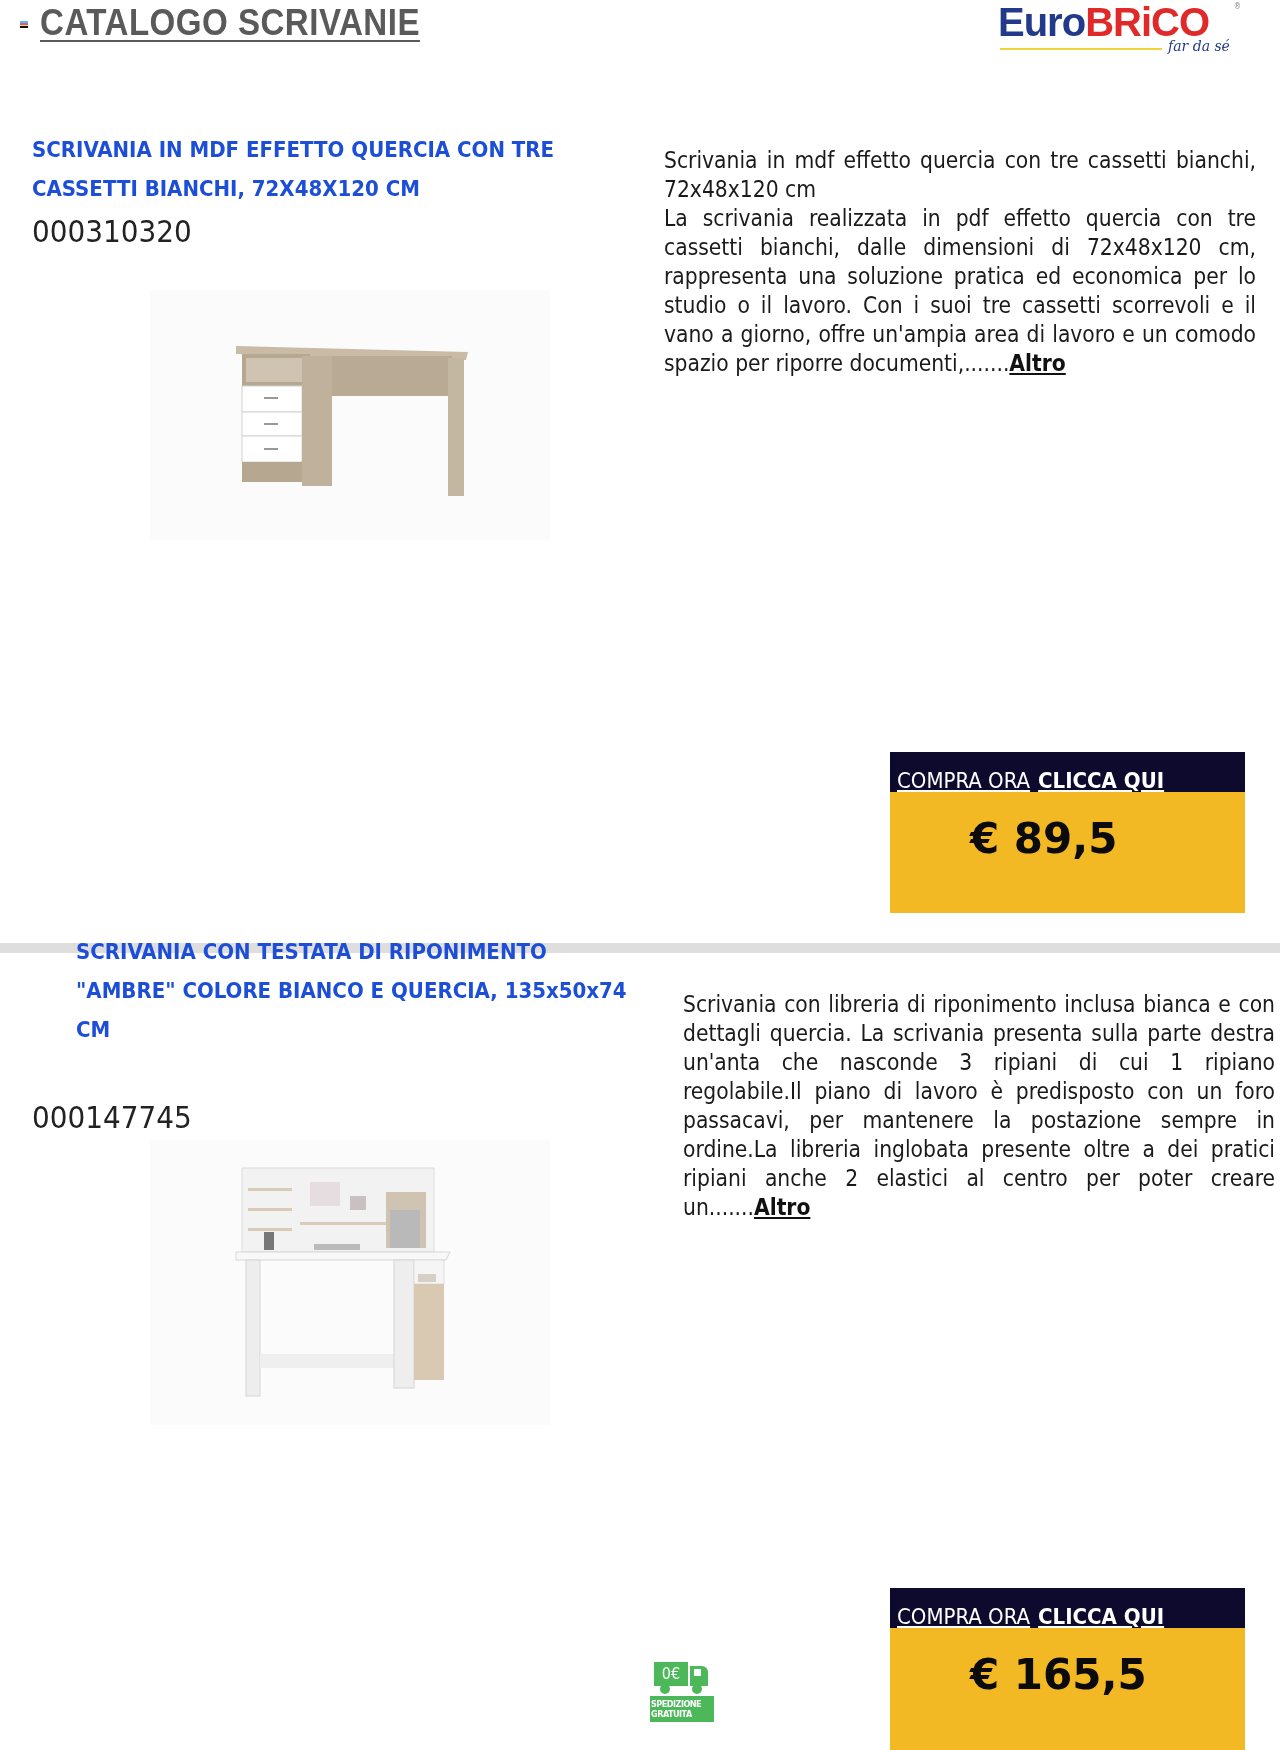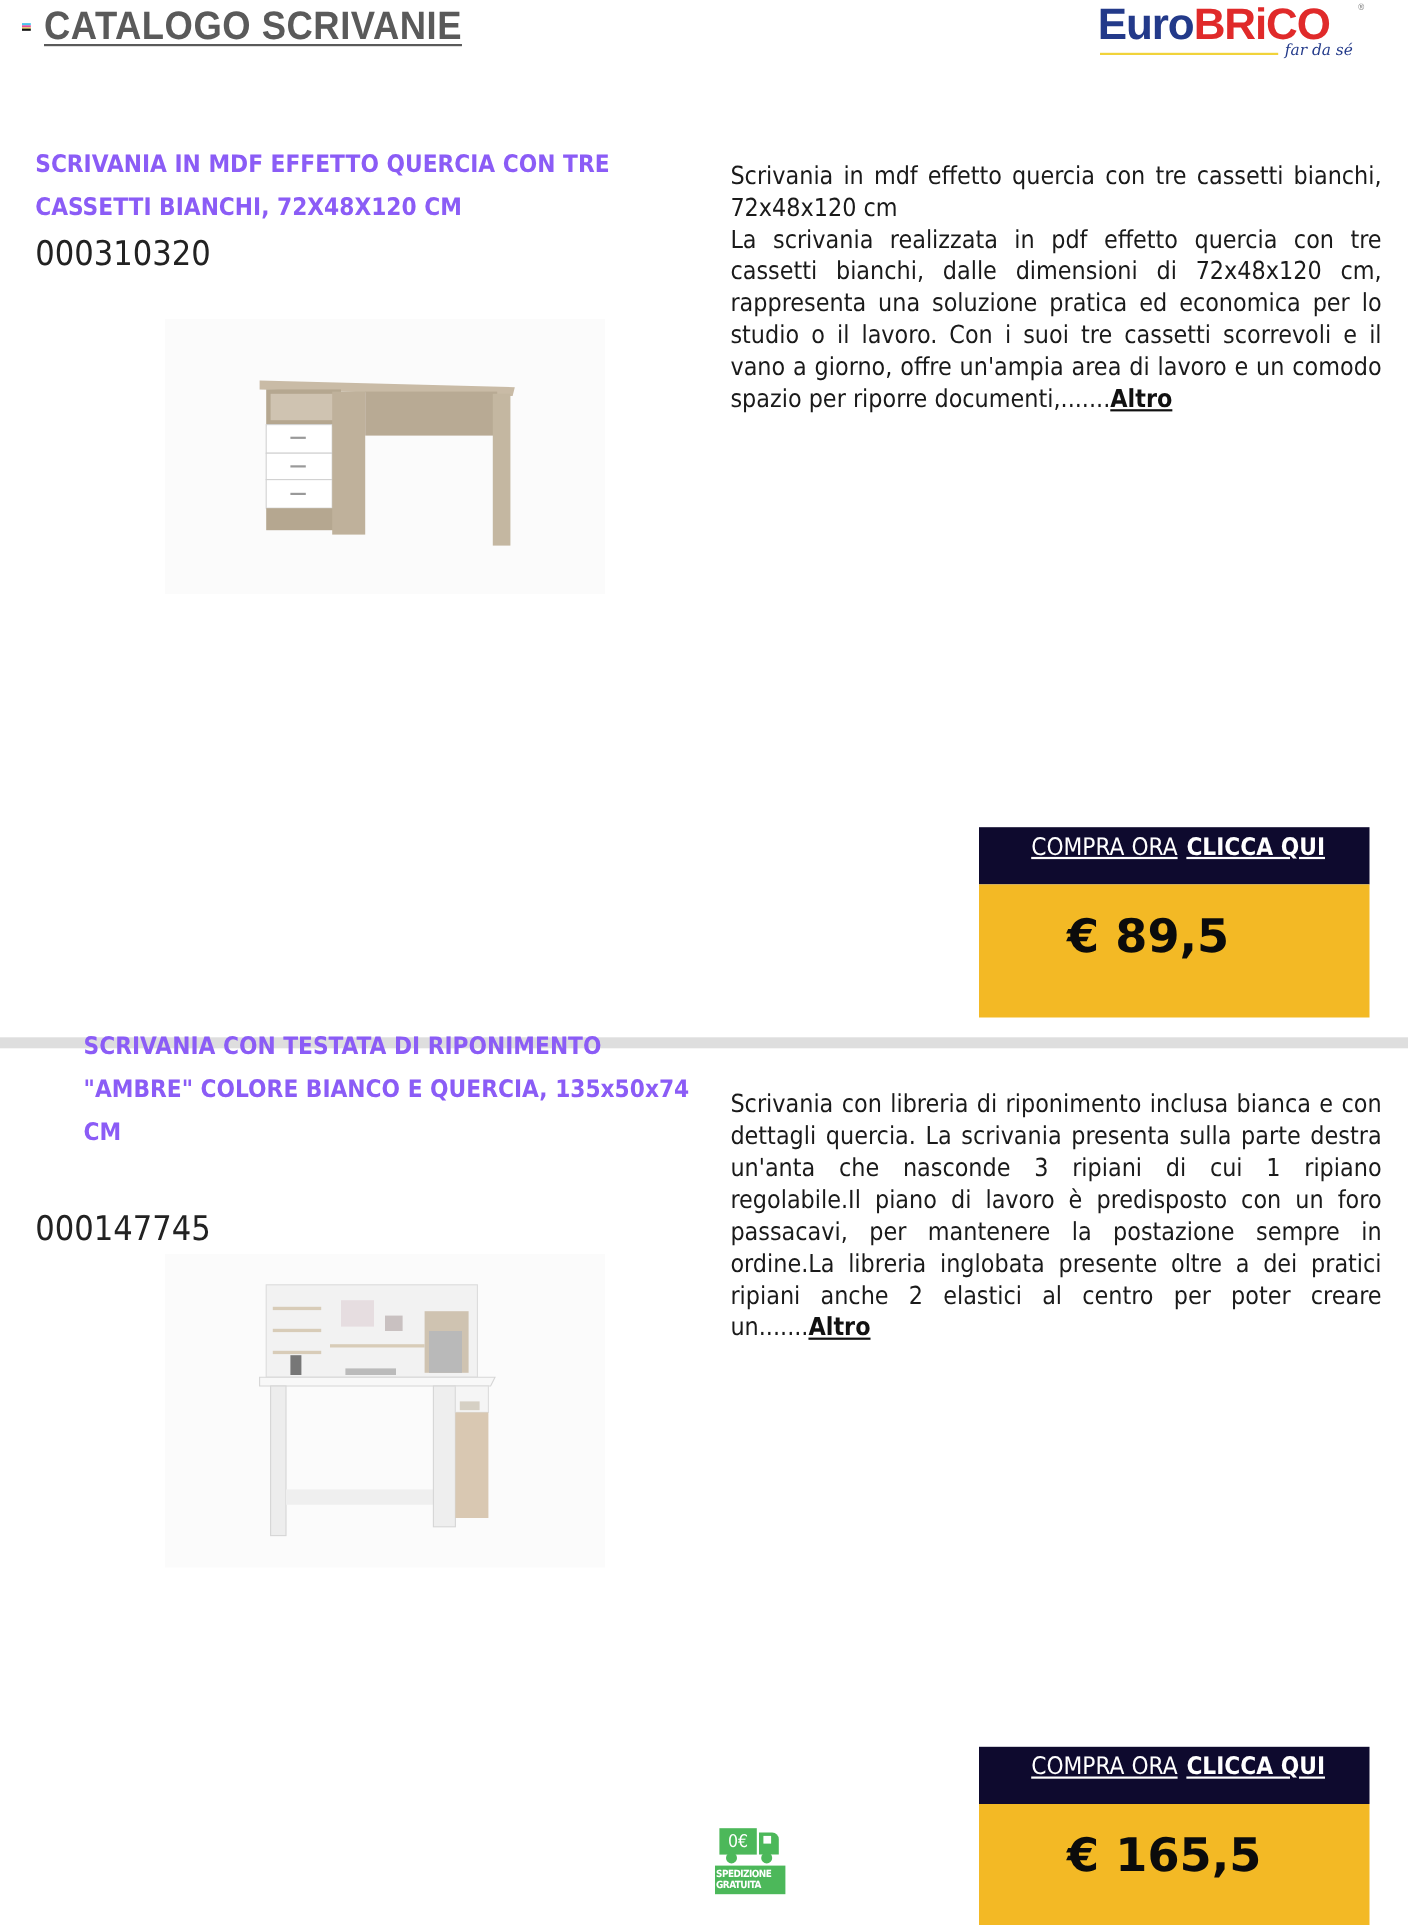--- a/index.html
+++ b/index.html
@@ -10,27 +10,27 @@
   .page-title { position: absolute; left: 40px; top: 2px; font-family: "Liberation Sans", sans-serif; font-weight: bold; font-size: 36px; color: #5a5a5a; text-decoration: underline; text-underline-offset: 5px; text-decoration-thickness: 2px; letter-spacing: 0.5px; transform: scaleX(0.92); transform-origin: left; }
   .logo { position: absolute; left: 998px; top: 2px; width: 245px; height: 56px; }
   .logo .brand { font-family: "Liberation Sans", sans-serif; font-weight: bold; font-size: 40px; letter-spacing: -1px; line-height: 40px; }
   .logo .euro { color: #233a8a; }
   .logo .brico { color: #e02a2a; }
   .logo .reg { position: absolute; right: 2px; top: 0; font-size: 8px; color: #888; }
   .logo .line { position: absolute; left: 2px; top: 46px; width: 162px; height: 2px; background: #f1d33a; }
   .logo .tag { position: absolute; left: 170px; top: 36px; font-family: "DejaVu Serif", serif; font-style: italic; font-size: 14px; color: #233a8a; }
 
   .product { position: absolute; left: 0; width: 1280px; }
-  .p-title { position: absolute; left: 32px; width: 580px; font-family: "DejaVu Sans Condensed", "DejaVu Sans", sans-serif; font-weight: bold; font-size: 22px; line-height: 39px; color: #8b5cf6; text-transform: none; }
+  .p-title { position: absolute; left: 32px; width: 580px; font-family: "DejaVu Sans Condensed", "DejaVu Sans", sans-serif; font-weight: bold; font-size: 22px; line-height: 39px; color: #1d4ed8; text-transform: none; }
   .p-code { position: absolute; left: 32px; font-family: "DejaVu Sans Condensed", "DejaVu Sans", sans-serif; font-size: 31px; color: #222; }
   .p-img { position: absolute; left: 150px; width: 400px; background: #fbfbfb; }
   .p-desc { position: absolute; left: 664px; width: 592px; font-family: "DejaVu Sans Condensed", "DejaVu Sans", sans-serif; font-size: 22.6px; line-height: 29px; color: #1a1a1a; text-align: justify; }
   .p-desc a { color: #111; font-weight: bold; text-decoration: underline; }
   .price-box { position: absolute; left: 890px; width: 355px; }
-  .price-head { height: 52px; background: #0e0a2e; padding: 6px 0 0 7px; font-family: "DejaVu Sans Condensed", "DejaVu Sans", sans-serif; font-size: 22px; color: #fff; white-space: nowrap; text-align: center; }
+  .price-head { height: 40px; background: #0e0a2e; padding: 16px 0 0 7px; font-family: "DejaVu Sans Condensed", "DejaVu Sans", sans-serif; font-size: 22px; color: #fff; white-space: nowrap; }
   .price-head .compra { text-decoration: underline; margin-right: 8px; }
   .price-head .clicca { font-weight: bold; text-decoration: underline; }
   .price-body { background: #f3b925; font-family: "DejaVu Sans", sans-serif; font-weight: bold; font-size: 42px; color: #0b0b0b; text-align: left; padding-left: 80px; }
   .separator { position: absolute; left: 0; top: 943px; width: 1280px; height: 10px; background: #dedede; }
 
   .ship { position: absolute; left: 650px; top: 1660px; width: 64px; }
   .ship .truck { position: relative; width: 56px; height: 34px; margin-left: 4px; }
   .ship .cargo { position: absolute; left: 0; top: 2px; width: 34px; height: 24px; background: #4cb85a; color: #fff; font-size: 16px; font-family: "DejaVu Sans Condensed", "DejaVu Sans", sans-serif; line-height: 24px; text-align: center; }
   .ship .cab { position: absolute; left: 36px; top: 6px; width: 18px; height: 20px; background: #4cb85a; border-radius: 0 6px 0 0; }
   .ship .cab::after { content: ""; position: absolute; left: 4px; top: 3px; width: 7px; height: 7px; background: #fff; }
@@ -119,21 +119,21 @@
       <polygon points="86,112 300,112 296,120 86,120" fill="#f8f8f8" stroke="#d6d6d6"></polygon>
       <rect x="96" y="120" width="14" height="136" fill="#ededed" stroke="#d6d6d6"></rect>
       <rect x="110" y="214" width="134" height="14" fill="#efefef"></rect>
       <rect x="244" y="120" width="20" height="128" fill="#eeeeee" stroke="#d6d6d6"></rect>
       <rect x="264" y="120" width="30" height="24" fill="#f5f5f5" stroke="#ddd"></rect>
       <rect x="268" y="134" width="18" height="8" fill="#d6d0c4"></rect>
       <rect x="264" y="144" width="30" height="96" fill="#d9c8b2"></rect>
     </svg>
   </div>
 
-  <div class="p-desc" style="top:990px;">
+  <div class="p-desc" style="top:990px;margin-left:19px;">
     <span>Scrivania con libreria di riponimento inclusa bianca e con dettagli quercia. La scrivania presenta sulla parte destra un'anta che nasconde 3 ripiani di cui 1 ripiano regolabile.Il piano di lavoro è predisposto con un foro passacavi, per mantenere la postazione sempre in ordine.La libreria inglobata presente oltre a dei pratici ripiani anche 2 elastici al centro per poter creare un.......</span><a>Altro</a>
   </div>
 
   <div class="ship">
     <div class="truck">
       <div class="cargo">0€</div>
       <div class="cab"></div>
       <div class="wheel" style="left:6px;"></div>
       <div class="wheel" style="left:38px;"></div>
     </div>

